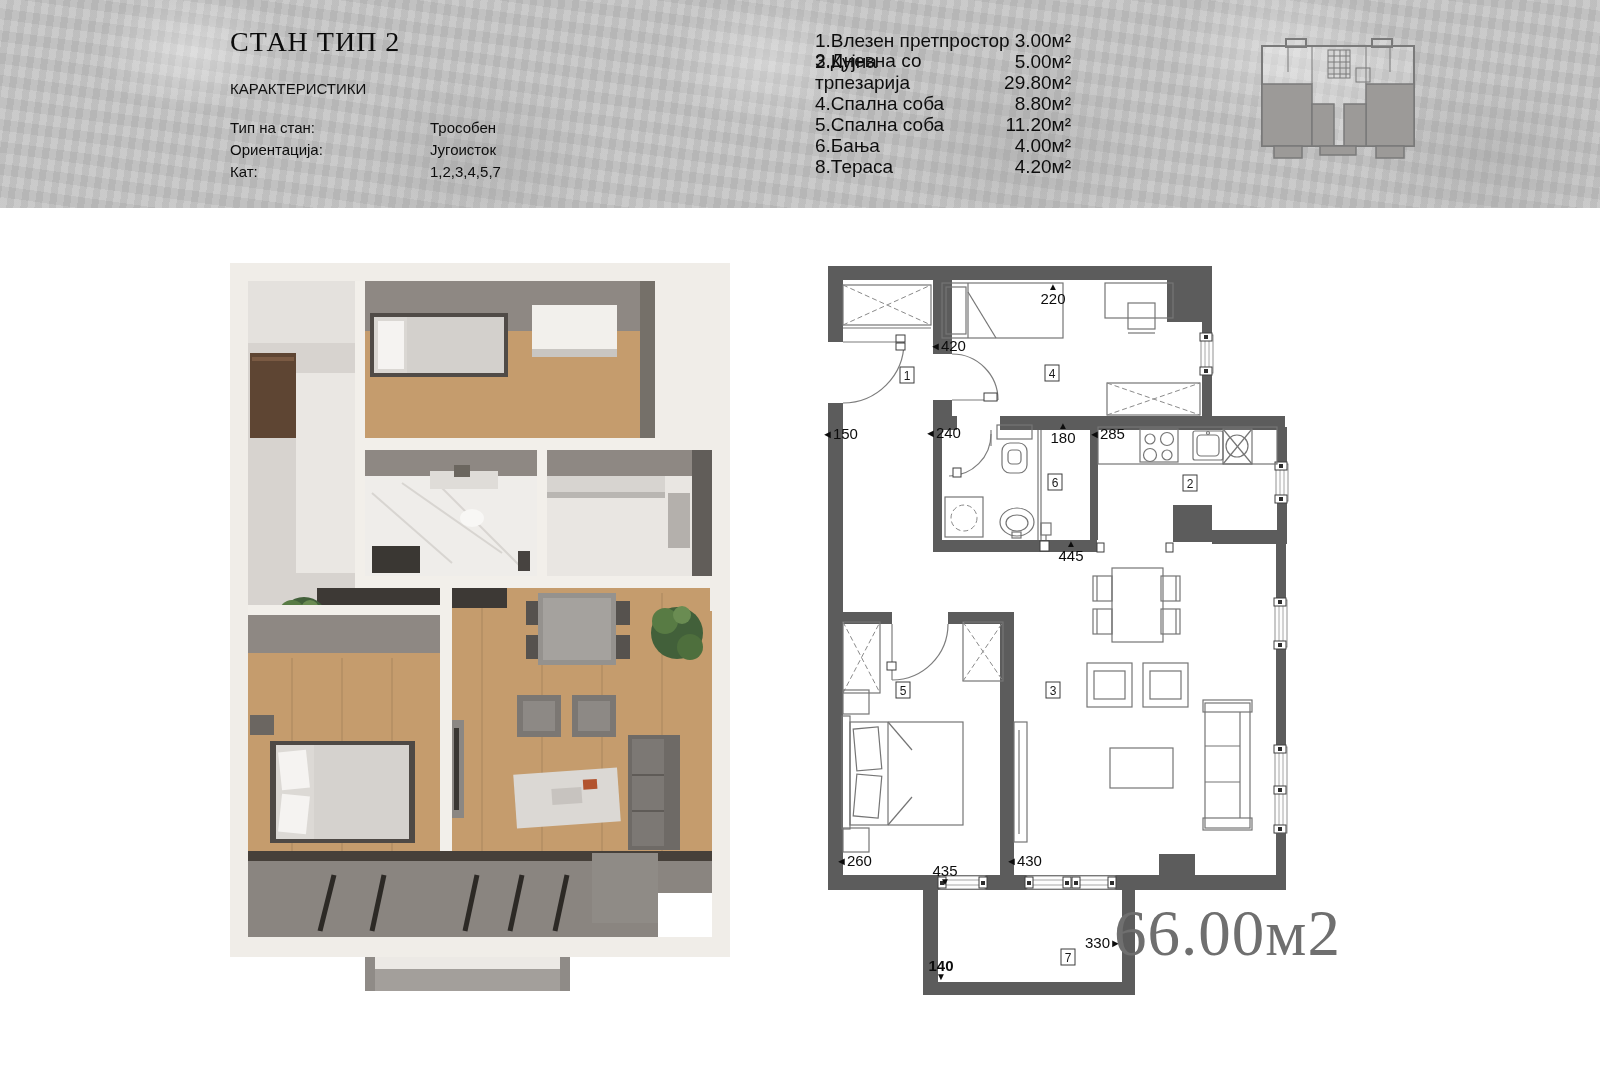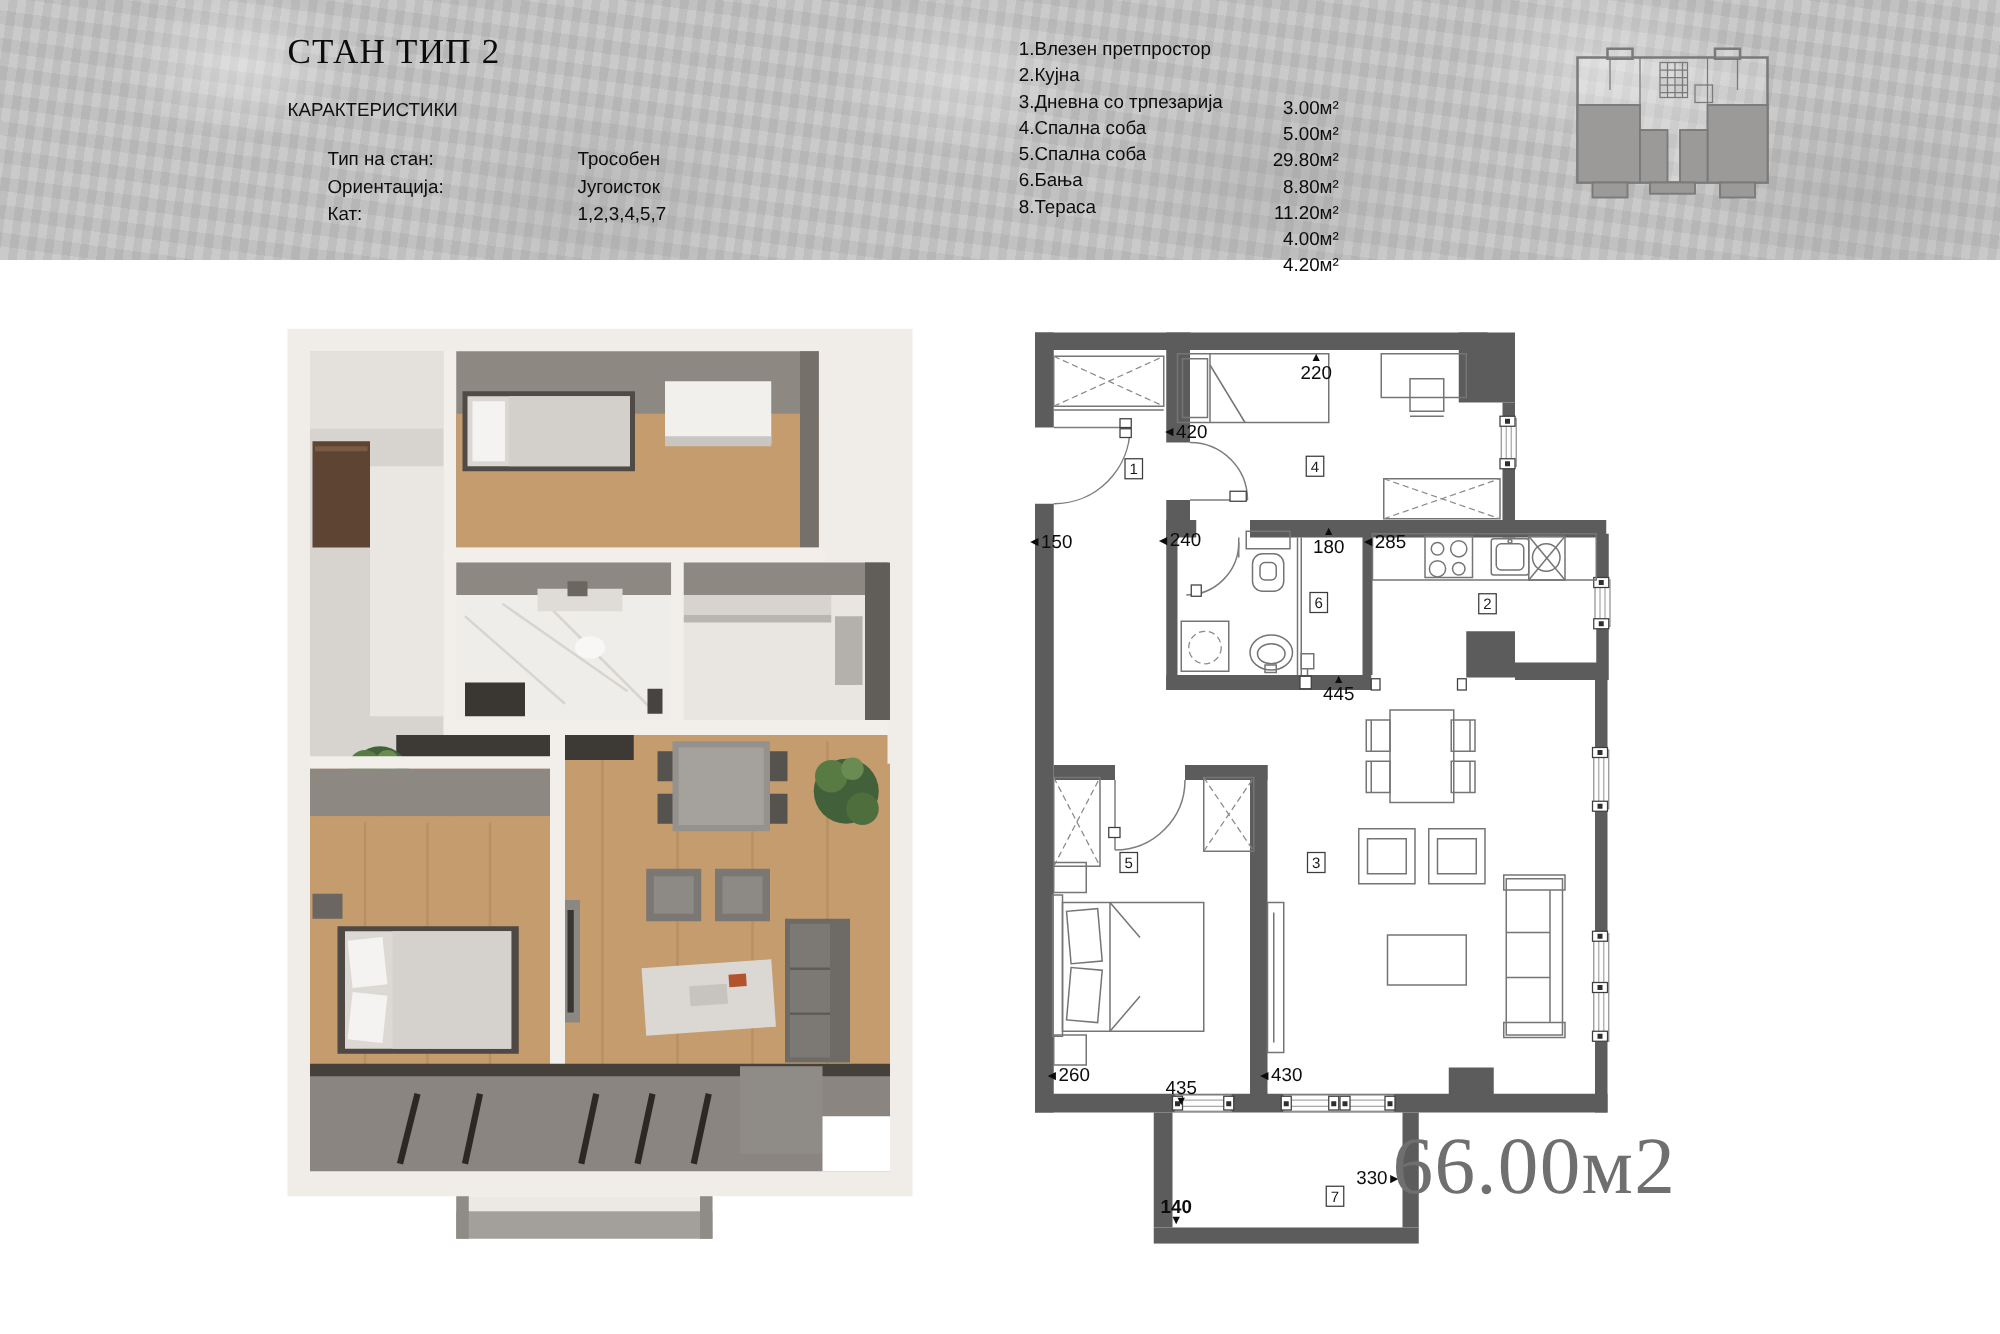--- a/index.html
+++ b/index.html
@@ -24,27 +24,27 @@
       radial-gradient(150px 95px at 48% 30%, rgba(255,255,255,.30), transparent 70%),
       radial-gradient(200px 120px at 64% 70%, rgba(150,150,150,.27), transparent 70%),
       radial-gradient(160px 100px at 80% 25%, rgba(255,255,255,.32), transparent 70%),
       radial-gradient(190px 115px at 93% 75%, rgba(148,148,148,.28), transparent 70%),
       repeating-linear-gradient(98deg, rgba(255,255,255,.05) 0 7px, rgba(0,0,0,.045) 7px 14px),
       repeating-linear-gradient(8deg, rgba(255,255,255,.045) 0 11px, rgba(0,0,0,.035) 11px 22px);
   }
   .hdr-title{position:absolute;left:230px;top:26px;font-family:"Liberation Serif",serif;
     font-size:28px;font-weight:normal;color:#0c0c0c;letter-spacing:1px;}
   .hdr-section{position:absolute;left:230px;top:80px;font-size:15px;color:#111;}
-  .specs{position:absolute;left:230px;top:116px;width:290px;margin-left:32px;}
+  .specs{position:absolute;left:230px;top:116px;width:290px;}
   .spec-row{display:flex;height:22px;align-items:center;font-size:15px;color:#0d0d0d;}
   .spec-label{width:200px;}
   .spec-value{}
   .roomlist{position:absolute;left:815px;top:31px;width:256px;}
-  .room-row{display:flex;justify-content:space-between;height:21px;align-items:flex-start;
-    font-size:15px;color:#0d0d0d;}
+  .room-row{display:flex;justify-content:space-between;height:21px;align-items:flex-end;
+    font-size:19px;color:#0d0d0d;}
   .room-name{}
   .room-area{text-align:right;margin-top:47px;}
   .keyplan{position:absolute;left:1248px;top:32px;}
 
   
   .render3d{position:absolute;left:222px;top:253px;}
   .plan2d{position:absolute;left:810px;top:260px;}
 
   
   .w{fill:var(--wall-2d);}

